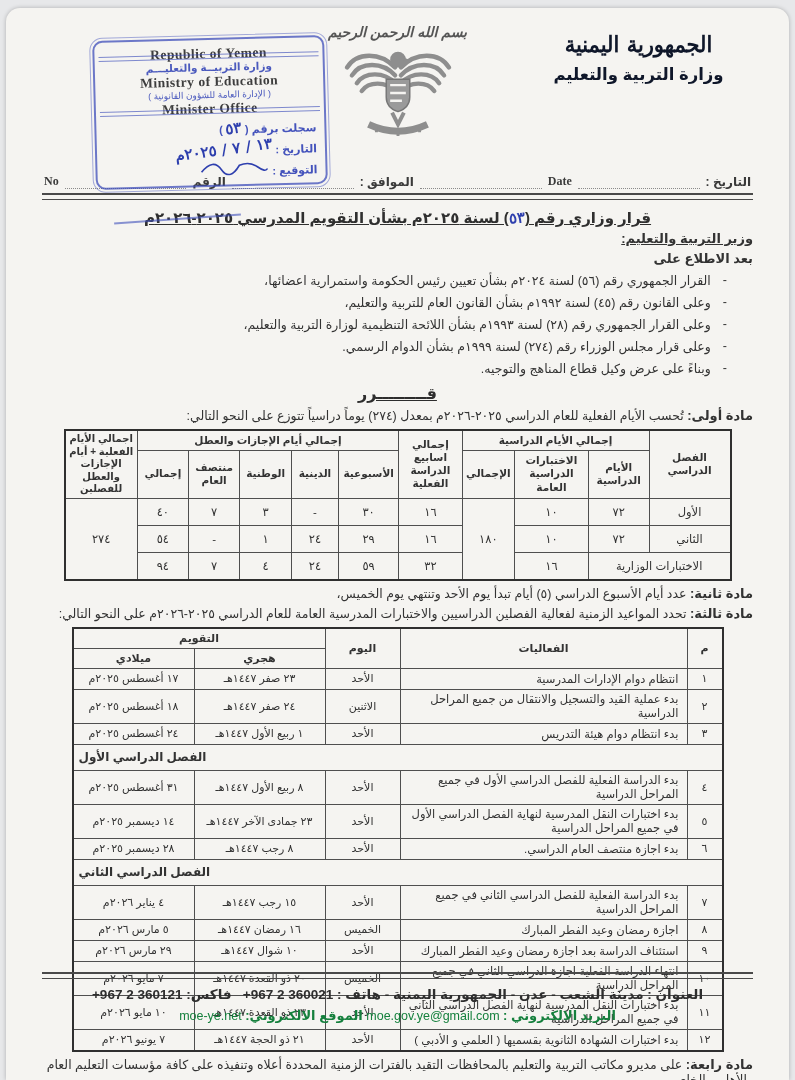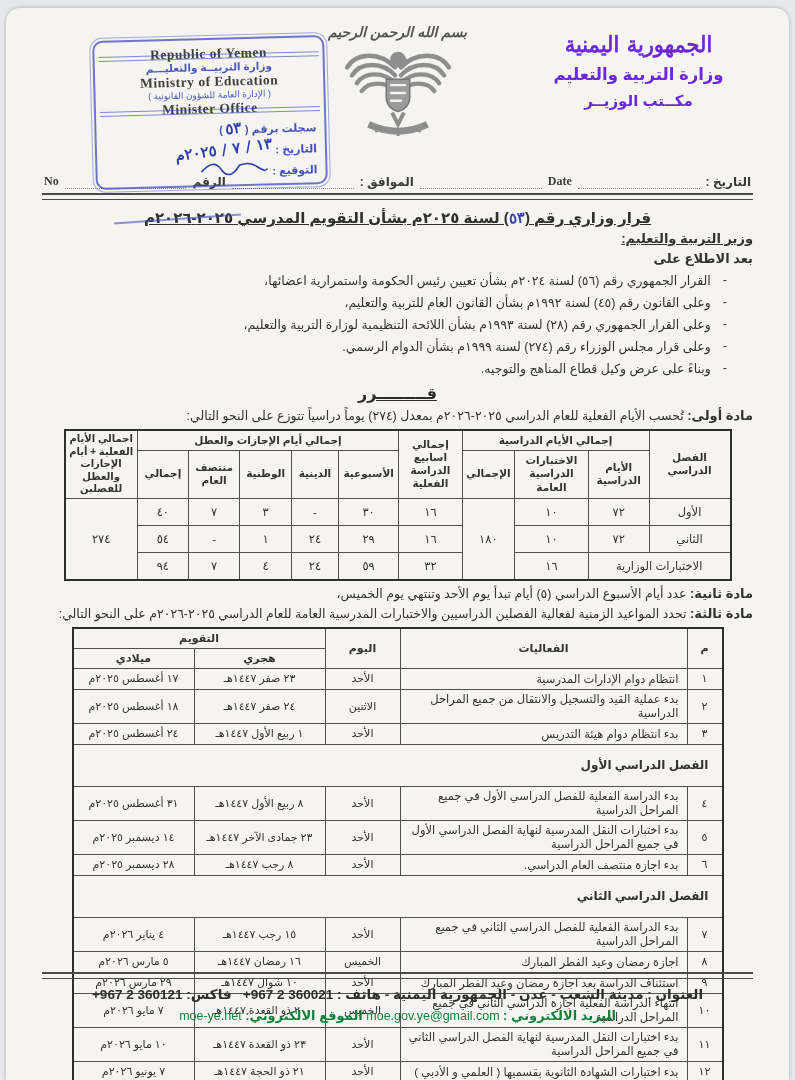--- a/index.html
+++ b/index.html
@@ -3,21 +3,21 @@
 <meta charset="utf-8">
 <style>
   html,body{margin:0;padding:0;}
   body{width:795px;height:1080px;background:#e7e8ea;position:relative;overflow:hidden;
        font-family:"Liberation Sans","DejaVu Sans",sans-serif;color:#333;}
   .paper{position:absolute;top:8px;left:6px;right:6px;bottom:0;background:#f5f4f1;
          border-radius:14px 14px 0 0;box-shadow:0 0 4px rgba(0,0,0,.25);
          padding:16px 36px 0 36px;direction:rtl;overflow:hidden;}
   
   .hdr{position:relative;height:148px;}
-  .hdr-right{position:absolute;right:2px;top:8px;width:225px;text-align:center;color:#6d28d9;}
+  .hdr-right{position:absolute;right:2px;top:8px;width:225px;text-align:center;color:#0f172a;}
   .hdr-country{font-size:21px;font-weight:bold;letter-spacing:1px;transform:scaleY(1.05);
                font-family:"DejaVu Serif","Liberation Serif",serif;}
   .hdr-ministry{font-size:16.5px;font-weight:bold;margin-top:8px;}
   .hdr-office{font-size:15px;font-weight:bold;margin-top:8px;letter-spacing:2px;}
   .hdr-center{position:absolute;right:50%;transform:translateX(50%);top:0;width:220px;text-align:center;}
   .basmala{font-size:14px;font-weight:bold;color:#555;font-style:italic;letter-spacing:1px;}
   .emblem{margin-top:2px;}
   
   .stamp{position:absolute;left:52px;top:14px;width:212px;padding:6px 8px;
          border:2.5px solid rgba(62,78,186,.75);border-radius:10px;outline:1px solid rgba(62,78,186,.45);
@@ -63,39 +63,38 @@
   .t1 td{padding:3px 2px;font-size:11.5px;height:20px;}
   .t1 .grand{width:72px;font-size:10px;margin-top:7px;}
   .t2{width:652px;font-size:11px;border:2.5px solid #2f2f2f;}
   .t2 th{font-weight:bold;padding:3px 2px;}
   .t2 td{padding:2.5px 4px;height:15px;}
   .t2 td.act{text-align:right;padding-right:8px;font-size:11.5px;}
   .t2 td.num{width:26px;}
   .t2 td.day{width:66px;}
   .t2 td.hij{width:122px;}
   .t2 td.greg{width:112px;}
-  .t2 td.sec{font-weight:bold;text-align:right;font-size:12px;padding:13px;}
+  .t2 td.sec{font-weight:bold;text-align:left;font-size:12px;padding:5px;}
   
   .footer{position:absolute;left:36px;right:36px;bottom:12px;height:96px;}
   .footer .dbl{height:4px;border-top:2px solid #4a4a4a;border-bottom:1px solid #4a4a4a;}
   .f-line1{text-align:center;font-size:13.5px;font-weight:bold;margin-top:7px;color:#2e2e2e;}
   .f-line2{text-align:center;font-size:12.5px;margin-top:6px;color:#15803d;}
   .f-line2 b{font-size:13px;}
   .ltr{direction:ltr;unicode-bidi:embed;}
 </style>
 </head>
 <body>
 
 <div class="paper">
 
   <div class="hdr">
     <div class="hdr-right">
       <div class="hdr-country">الجمهورية اليمنية</div>
       <div class="hdr-ministry">وزارة التربية والتعليم</div>
-      <div class="hdr-office">مكــتب الوزيــر</div>
     </div>
 
     <div class="hdr-center">
       <div class="basmala">بسم الله الرحمن الرحيم</div>
       <div class="emblem">
         <svg width="118" height="100" viewBox="0 0 120 102">
           <g fill="none" stroke="#8e8e8e" stroke-width="4.5" stroke-linecap="round">
             <path d="M57 26 C42 10, 18 10, 8 26"></path>
             <path d="M57 34 C44 20, 22 20, 13 34"></path>
             <path d="M57 42 C46 30, 26 30, 18 42"></path>

